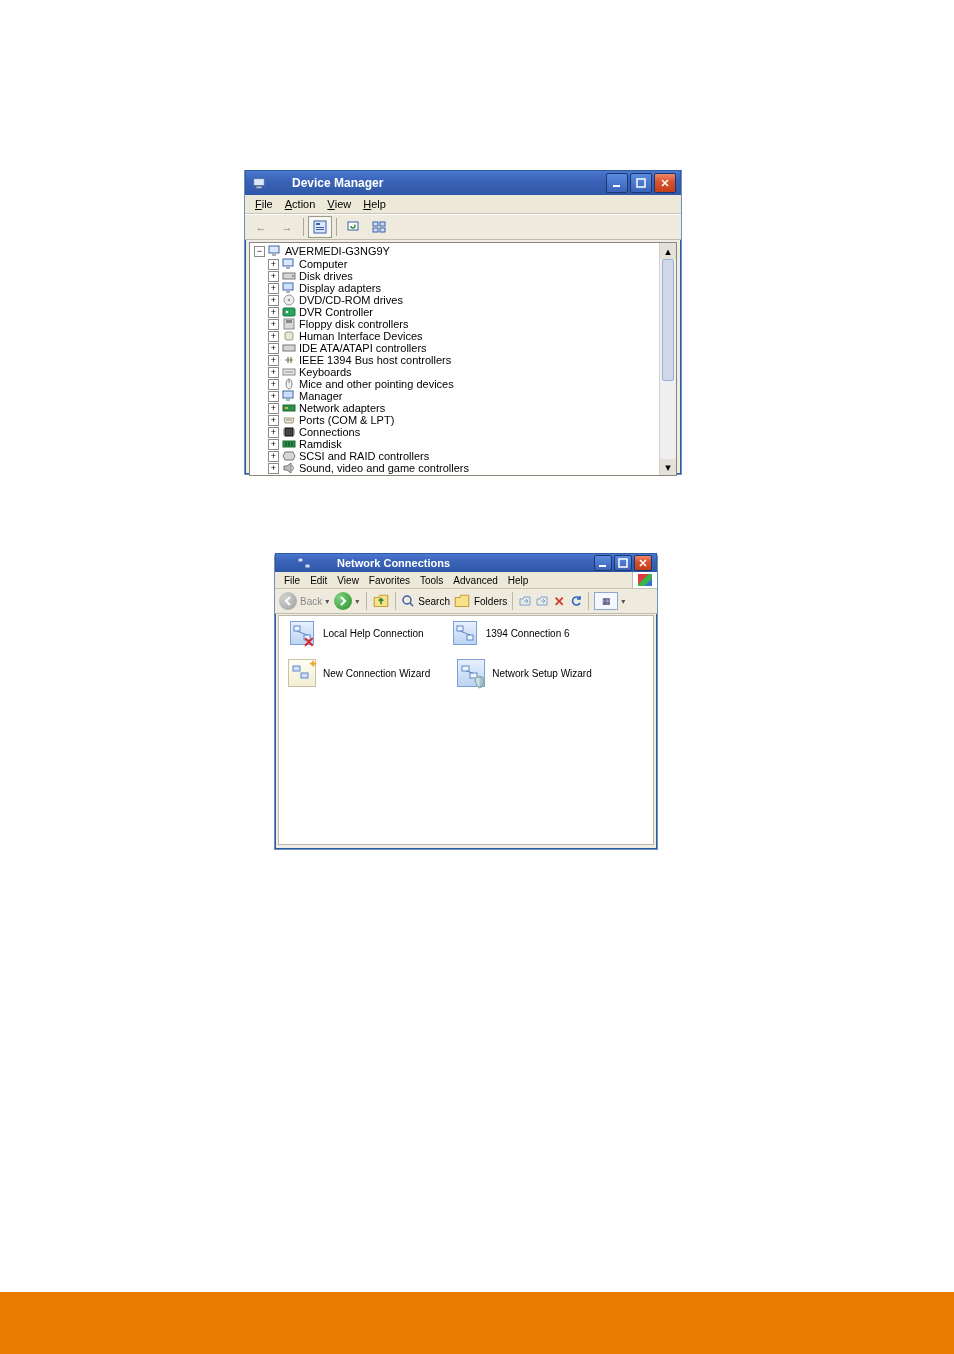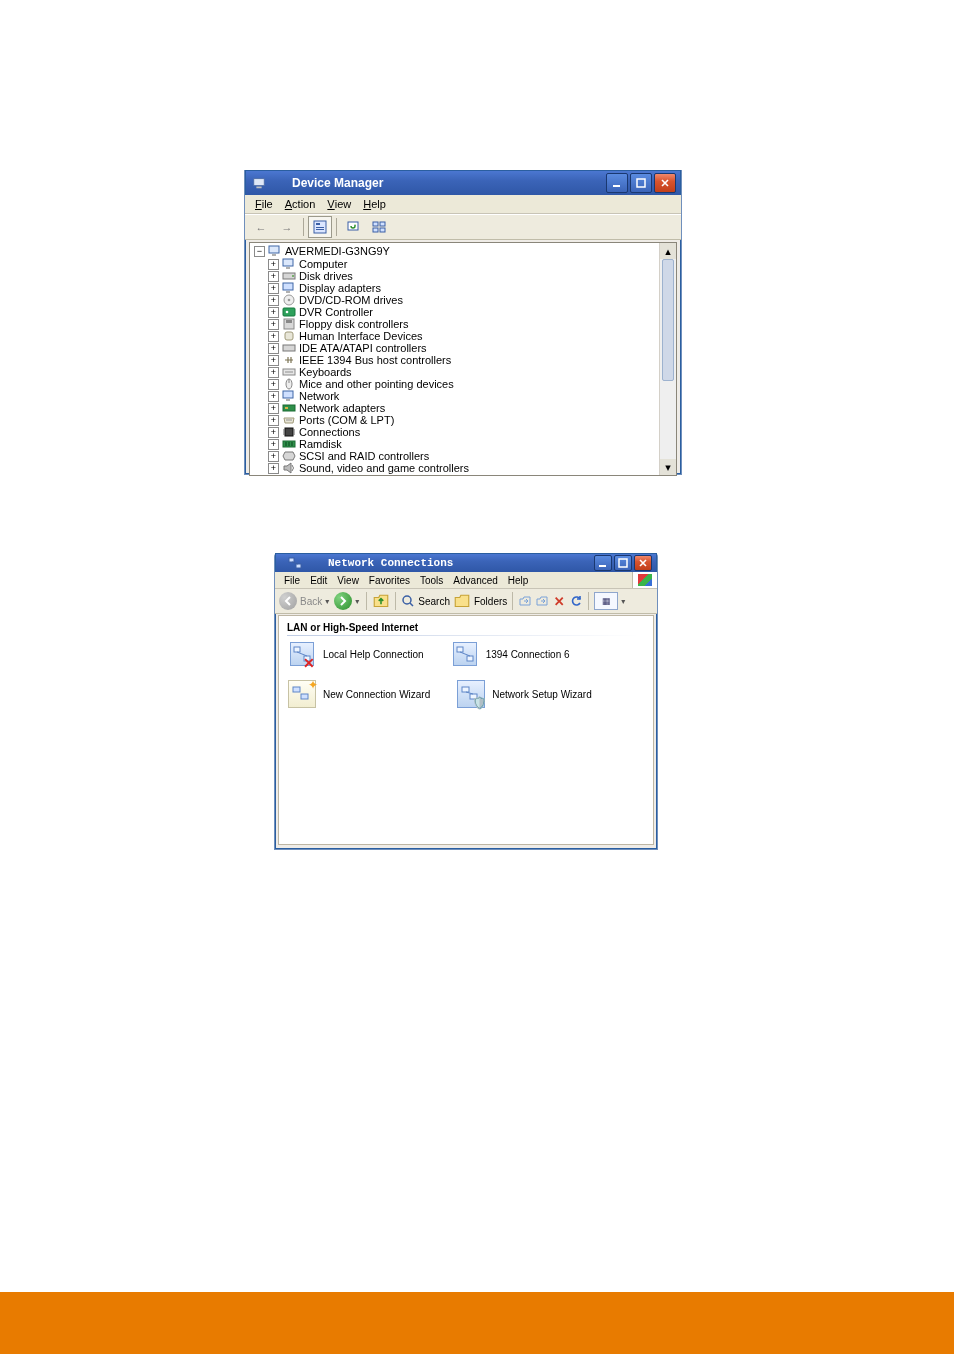--- a/index.html
+++ b/index.html
@@ -158,21 +158,21 @@
   .tree .label { }
   .child-list {}
   .child-list .child-row + .child-row { margin-top: 0; }
 
   
   .winB {
     left: 274px; top: 553px;
     width: 382px; height: 296px;
     border-radius: 4px 4px 0 0;
   }
-  .winB .titlebar { font-size: 11px; height:18px; padding-left:12px;font-family:Liberation Mono, monospace; }
+  .winB .titlebar { font-size: 11px; height:18px; padding-left:21px; }
   .winB .win-btn { width:16px; height:14px; }
   .winB .menubar { height: 16px; font-size: 10px; text-align: right; }
   .winB .menu-item { padding: 0 5px; }
   .winB .flagzone {
     width: 24px; height:16px; margin-left:auto;
     display:flex; align-items:center; justify-content:center;
     background:#fff; border-left:1px solid #c0bca9;
   }
   .flag {
     width:14px; height:12px;
@@ -450,21 +450,21 @@
               <span class="label">Mice and other pointing devices</span>
             </div>
             <div class="child-row">
               <span class="exp">+</span>
               <span class="node-icon">
                 <svg viewBox="0 0 14 12">
                   <rect x="1" y="1" width="10" height="7" fill="#cfe0ff" stroke="#3f66a6"></rect>
                   <rect x="4" y="9" width="4" height="2" fill="#b0b0b0"></rect>
                 </svg>
               </span>
-              <span class="label">Network</span>
+              <span class="label">Manager</span>
             </div>
             <div class="child-row">
               <span class="exp">+</span>
               <span class="node-icon">
                 <svg viewBox="0 0 14 12">
                   <rect x="1" y="3" width="12" height="6" fill="#2e8f4a" stroke="#1b6a33"></rect>
                   <rect x="3" y="5" width="3" height="2" fill="#d8b24a"></rect>
                 </svg>
               </span>
               <span class="label">Network adapters</span>
@@ -641,21 +641,20 @@
             <path d="M11 5 A4 4 0 1 0 11 9" fill="none" stroke="#3166c9" stroke-width="1.6"></path>
             <path d="M11 2 L11 5 L8 5" fill="none" stroke="#3166c9" stroke-width="1.6"></path>
           </svg>
       </span>
       <span class="tb-sepB"></span>
       <span class="viewbox">▦</span>
       <span class="drop-tri">▾</span>
     </div>
 
     <div class="contentB">
-      <div class="group-hdr">LAN or High-Speed Internet</div>
       <div class="items-row">
         <div class="item">
           <span class="big-ico">
             <span class="net-ico-bg">
               <svg viewBox="0 0 18 18" width="18" height="18">
                   <rect x="1" y="2" width="6" height="5" fill="#eef5ff" stroke="#5e86c7"></rect>
                   <rect x="11" y="11" width="6" height="5" fill="#eef5ff" stroke="#5e86c7"></rect>
                   <path d="M4 7 L14 11" stroke="#5e86c7"></path>
                 </svg>
             </span>

